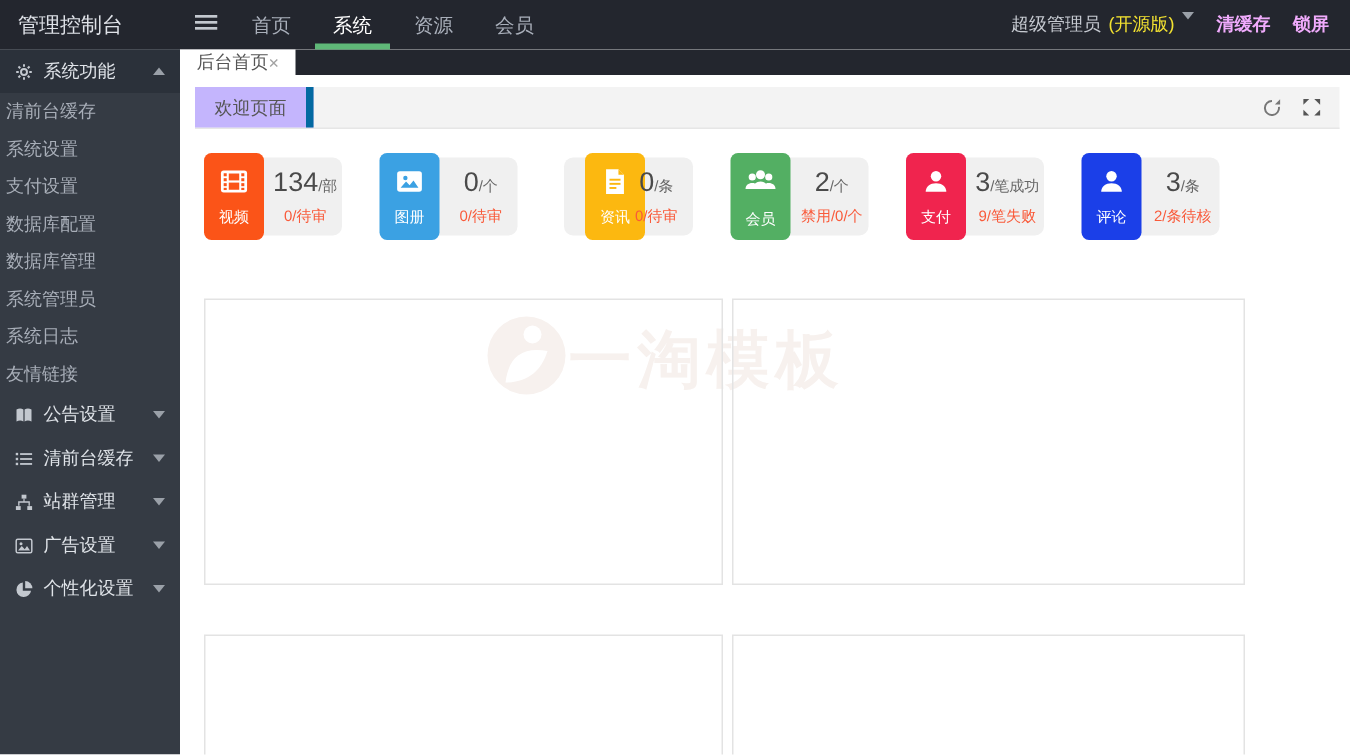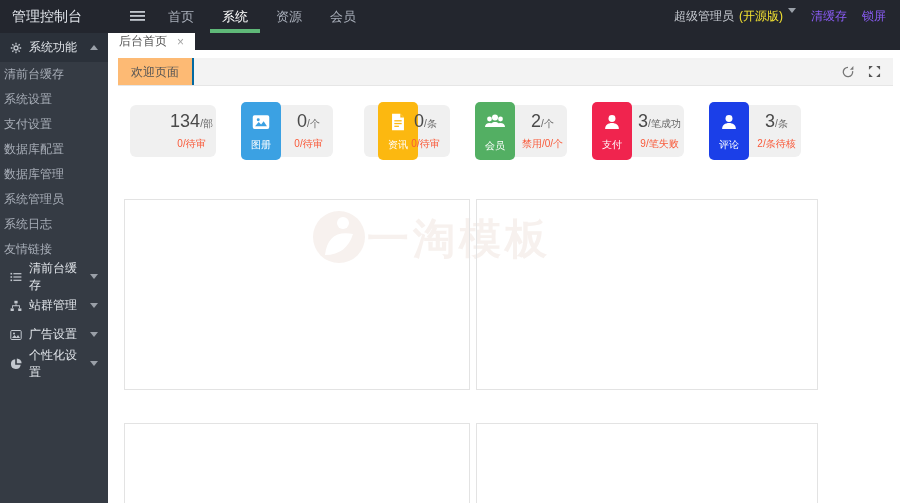--- a/index.html
+++ b/index.html
@@ -11,41 +11,41 @@
   .brand { width:120px; padding-left:12px; color:#dfe2e8; font-size:14px; line-height:33px; }
   .burger { width:34px; display:flex; align-items:center; justify-content:center; cursor:pointer; }
   .topnav { display:flex; }
   .nav-item { position:relative; padding:0 14px; line-height:33px; font-size:13px; color:#a9afba; cursor:pointer; }
   .nav-item.active { color:#fff; }
   .nav-item.active::after { content:""; position:absolute; left:2px; right:2px; bottom:0; height:4px; background:#5FB878; }
   .top-right { margin-left:auto; display:flex; align-items:center; gap:15px; padding-right:14px; font-size:12px; }
   .user-trigger { display:flex; align-items:flex-start; gap:5px; color:#c6cad1; cursor:pointer; }
   .edition { color:#f3e231; }
   .caret-down-sm { width:0; height:0; border-left:4px solid transparent; border-right:4px solid transparent; border-top:5px solid #9aa0a8; }
-  .top-action { color:#8b5cf6; cursor:pointer; }
+  .top-action { color:#f0abfc; cursor:pointer;font-weight:bold; }
 
   
   .layout { display:flex; height:470px; }
-  .sidebar { width:108px; background:#353b44; flex-shrink:0; }
+  .sidebar { width:120px; background:#353b44; flex-shrink:0; }
   .side-section { height:29px; display:flex; align-items:center; gap:7px; padding:0 10px; font-size:12px; color:#e0e4e9; cursor:pointer; }
   .side-section.active { background:#2b313a; }
   .side-section .sicon { width:12px; height:12px; display:inline-flex; }
   .side-section .caret { margin-left:auto; }
   .caret-up { width:0; height:0; border-left:4px solid transparent; border-right:4px solid transparent; border-bottom:5px solid #9aa0a8; }
   .caret-down { width:0; height:0; border-left:4px solid transparent; border-right:4px solid transparent; border-top:5px solid #9aa0a8; }
   .side-item { height:25px; line-height:25px; padding-left:4px; font-size:12px; color:#a8aeb8; cursor:pointer; }
 
   .main { flex:1; min-width:0; display:flex; flex-direction:column; background:#fff; }
   .tabbar { height:25px; background:#23262e; display:flex; }
-  .tab { background:#fff; padding:0 11px; display:flex; align-items:center; gap:10px; font-size:12px; color:#555; cursor:pointer; }
+  .tab { background:#fff; padding:0 11px; display:flex; align-items:center; gap:0; font-size:12px; color:#555; cursor:pointer; }
   .tab-close { color:#a3a3a3; font-size:12px; line-height:1; cursor:pointer; }
 
   .content { flex:1; padding:8px 7px 0 10px; }
   .panel-head { height:28px; background:#f3f3f3; display:flex; align-items:stretch; border-bottom:1px solid #e6e6e6; }
-  .panel-tab { background:#fdba74; padding:0 13px; line-height:28px; font-size:12px; color:#555; border-right:2px solid #0369a1; cursor:pointer; }
+  .panel-tab { background:#c4b5fd; padding:0 13px; line-height:28px; font-size:12px; color:#555; border-right:5px solid #0369a1; cursor:pointer; }
   .panel-icons { margin-left:auto; display:flex; align-items:center; gap:13px; padding-right:12px; }
   .panel-icons span { display:inline-flex; cursor:pointer; }
 
   .panel-body { position:relative; padding:16px 0 0 6px; }
 
   
   .cards { display:flex; width:677px; justify-content:space-between; position:relative; z-index:1; }
   .card { width:92px; height:58px; position:relative; cursor:pointer; }
   .card-bg { position:absolute; left:6px; right:0; top:3px; bottom:3px; background:#f0f0f0; border-radius:6px; }
   .card-color { position:absolute; left:0; top:0; width:40px; height:58px; border-radius:5px; display:flex; flex-direction:column; align-items:center; justify-content:center; color:#fff; }
@@ -112,20 +112,30 @@
     <span class="caret caret-up"></span>
   </div>
       <div class="side-item">清前台缓存</div>
       <div class="side-item">系统设置</div>
       <div class="side-item">支付设置</div>
       <div class="side-item">数据库配置</div>
       <div class="side-item">数据库管理</div>
       <div class="side-item">系统管理员</div>
       <div class="side-item">系统日志</div>
       <div class="side-item">友情链接</div>
+      <div class="side-section">
+    <span class="sicon">
+          <svg width="12" height="12" viewBox="0 0 12 12" fill="#c3c8cf">
+            <path d="M1 2c1.6-.9 3.2-.9 4.6 0v8C4.2 9.2 2.6 9.2 1 10z"></path>
+            <path d="M11 2c-1.6-.9-3.2-.9-4.6 0v8c1.4-.8 3-.8 4.6 0z"></path>
+          </svg>
+        </span>
+    <span class="slabel">公告设置</span>
+    <span class="caret caret-down"></span>
+  </div>
       <div class="side-section">
     <span class="sicon">
           <svg width="12" height="12" viewBox="0 0 12 12" fill="#c3c8cf">
             <rect x=".5" y="1.9" width="1.6" height="1.6"></rect>
             <rect x=".5" y="5.2" width="1.6" height="1.6"></rect>
             <rect x=".5" y="8.5" width="1.6" height="1.6"></rect>
             <rect x="3.4" y="2.1" width="8" height="1.2"></rect>
             <rect x="3.4" y="5.4" width="8" height="1.2"></rect>
             <rect x="3.4" y="8.7" width="8" height="1.2"></rect>
           </svg>
@@ -203,20 +213,38 @@
                 <circle cx="27" cy="27" r="26" fill="#f7f1ee"></circle>
                 <circle cx="31" cy="13" r="6" fill="#fff"></circle>
                 <path d="M13 45c2-17 11-24 28-21-4 13-13 21-28 21z" fill="#fff"></path>
               </svg></span>
           <span class="wm-text">一淘模板</span>
         </div>
 
         <div class="cards">
             <div class="card">
     <div class="card-bg"></div>
+    <div class="card-color" style="background: rgb(251, 84, 24); --c: #fb5418;">
+      <span class="card-icon"><svg width="22" height="22" viewBox="0 0 24 24">
+                    <rect x="2.5" y="4" width="19" height="16" rx="2" fill="#fff"></rect>
+                    <g style="fill:var(--c)">
+                      <rect x="4.5" y="6" width="2.2" height="2.2"></rect>
+                      <rect x="4.5" y="9.6" width="2.2" height="2.2"></rect>
+                      <rect x="4.5" y="13.2" width="2.2" height="2.2"></rect>
+                      <rect x="4.5" y="16.6" width="2.2" height="1.6"></rect>
+                      <rect x="17.3" y="6" width="2.2" height="2.2"></rect>
+                      <rect x="17.3" y="9.6" width="2.2" height="2.2"></rect>
+                      <rect x="17.3" y="13.2" width="2.2" height="2.2"></rect>
+                      <rect x="17.3" y="16.6" width="2.2" height="1.6"></rect>
+                      <rect x="8.2" y="6.2" width="7.6" height="5"></rect>
+                      <rect x="8.2" y="12.8" width="7.6" height="5.2"></rect>
+                    </g>
+                  </svg></span>
+      <span class="card-label">视频</span>
+    </div>
     <div class="card-info">
       <div><span class="card-value">134</span><span class="card-unit">/部</span></div>
       <div class="card-sub">0/待审</div>
     </div>
   </div>
             <div class="card">
     <div class="card-bg"></div>
     <div class="card-color" style="background: rgb(59, 161, 227); --c: #3ba1e3;">
       <span class="card-icon"><svg width="22" height="22" viewBox="0 0 24 24">
                     <rect x="3" y="4.5" width="18" height="15" rx="2" fill="#fff"></rect>

